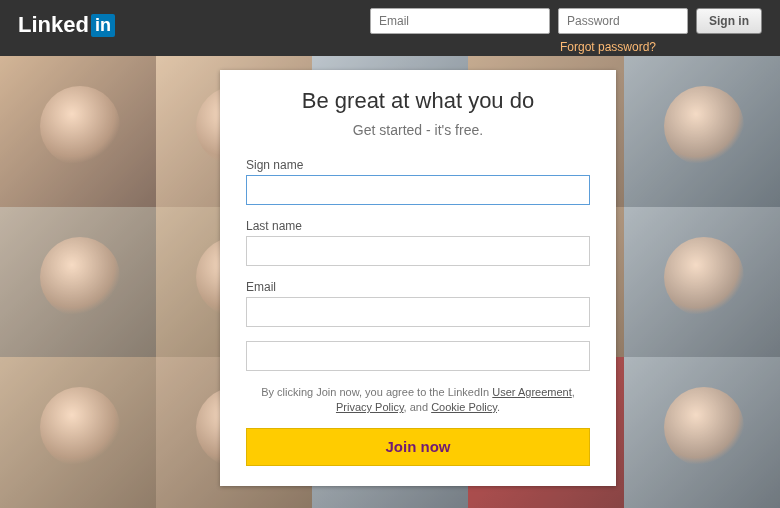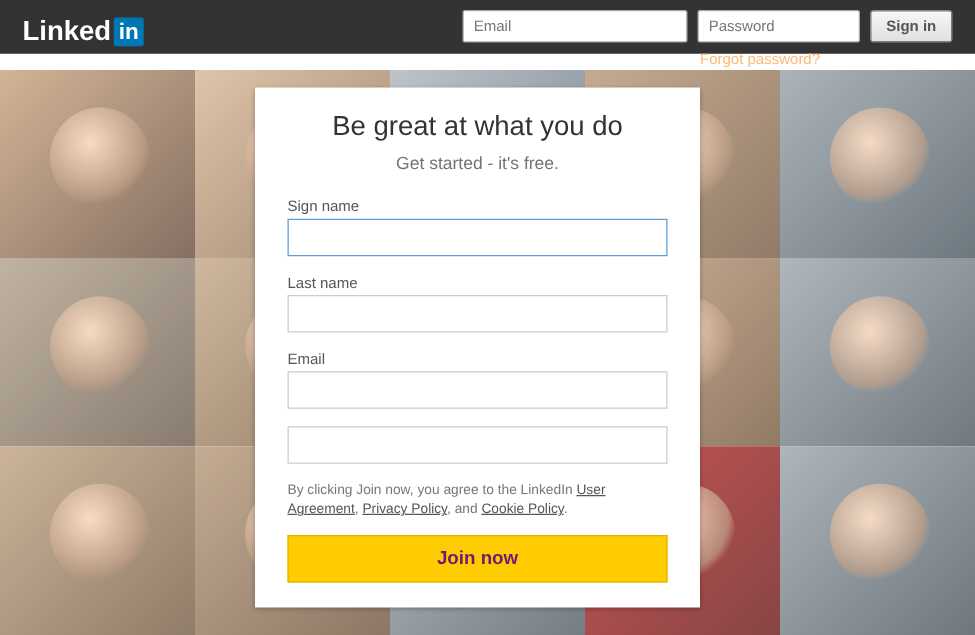--- a/index.html
+++ b/index.html
@@ -5,21 +5,21 @@
     * { margin: 0; padding: 0; box-sizing: border-box; }
     body {
       font-family: Arial, Helvetica, sans-serif;
       width: 780px;
       height: 508px;
       overflow: hidden;
       position: relative;
     }
     .topbar {
       background: #333;
-      height: 43px;
+      height: 56px;
       display: flex;
       align-items: flex-start;
       padding: 8px 18px 0;
       gap: 10px;
       position: relative;
       z-index: 10;
     }
     .logo {
       color: #fff;
       font-weight: bold;
@@ -102,22 +102,22 @@
     }
     .bg-overlay {
       position: absolute;
       top: 56px; left: 0; width: 780px; height: 452px;
       background: rgba(255,255,255,0.18);
       z-index: 2;
     }
     .signup-card {
       position: absolute;
       top: 70px;
-      left: 204px;
-      width: 356px;
+      left: 220px;
+      width: 396px;
       background: #fff;
       box-shadow: 0 1px 4px rgba(0,0,0,0.3);
       z-index: 5;
       padding: 18px 26px 20px;
     }
     .card-title {
       text-align: center;
       font-size: 22px;
       font-weight: normal;
       color: #333;
@@ -143,20 +143,21 @@
       padding: 0 8px;
       font-size: 13px;
     }
     .form-input.focused {
       border: 1px solid #5b9dd9;
       outline: none;
     }
     .terms-text {
       font-size: 11px;
       color: #777;
+      text-align: center;
       margin: 14px 0 12px;
       line-height: 1.4;
     }
     .terms-text .link { color: #555; }
     .join-btn {
       width: 100%;
       height: 38px;
       background: #ffcc00;
       border: 1px solid #e0b400;
       font-size: 15px;

